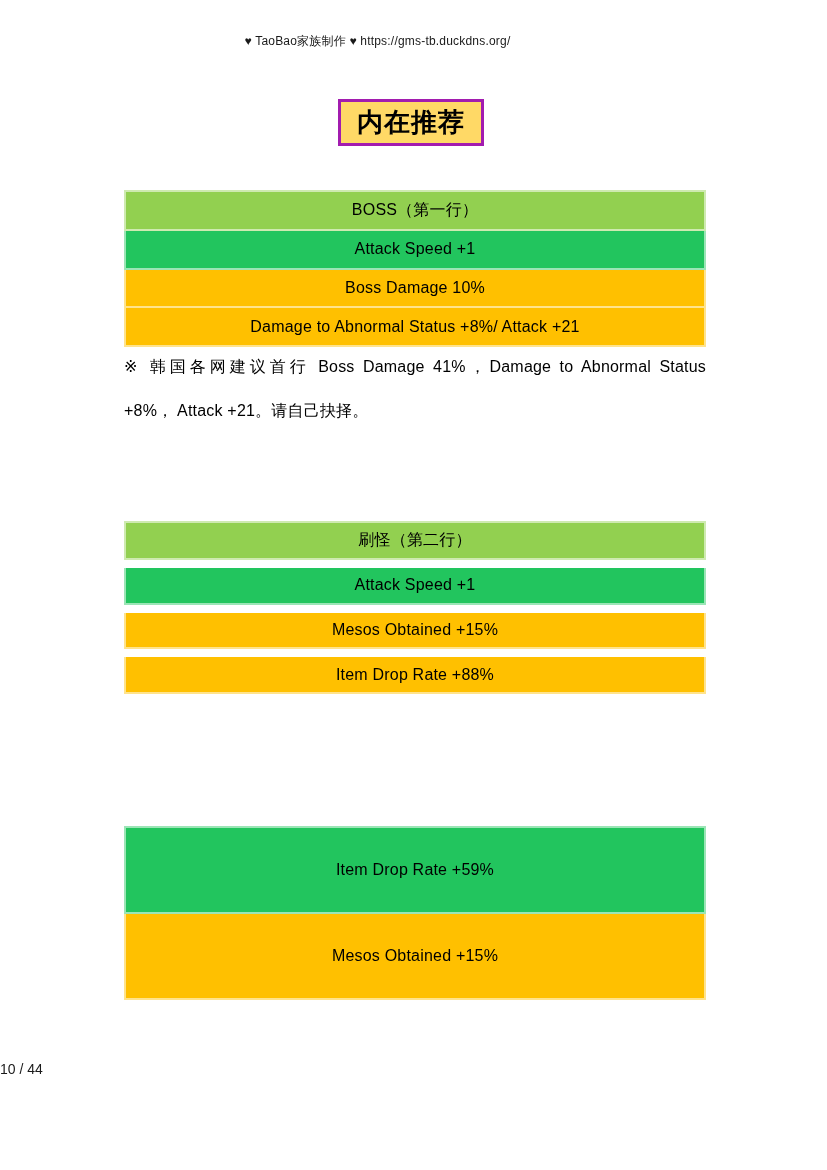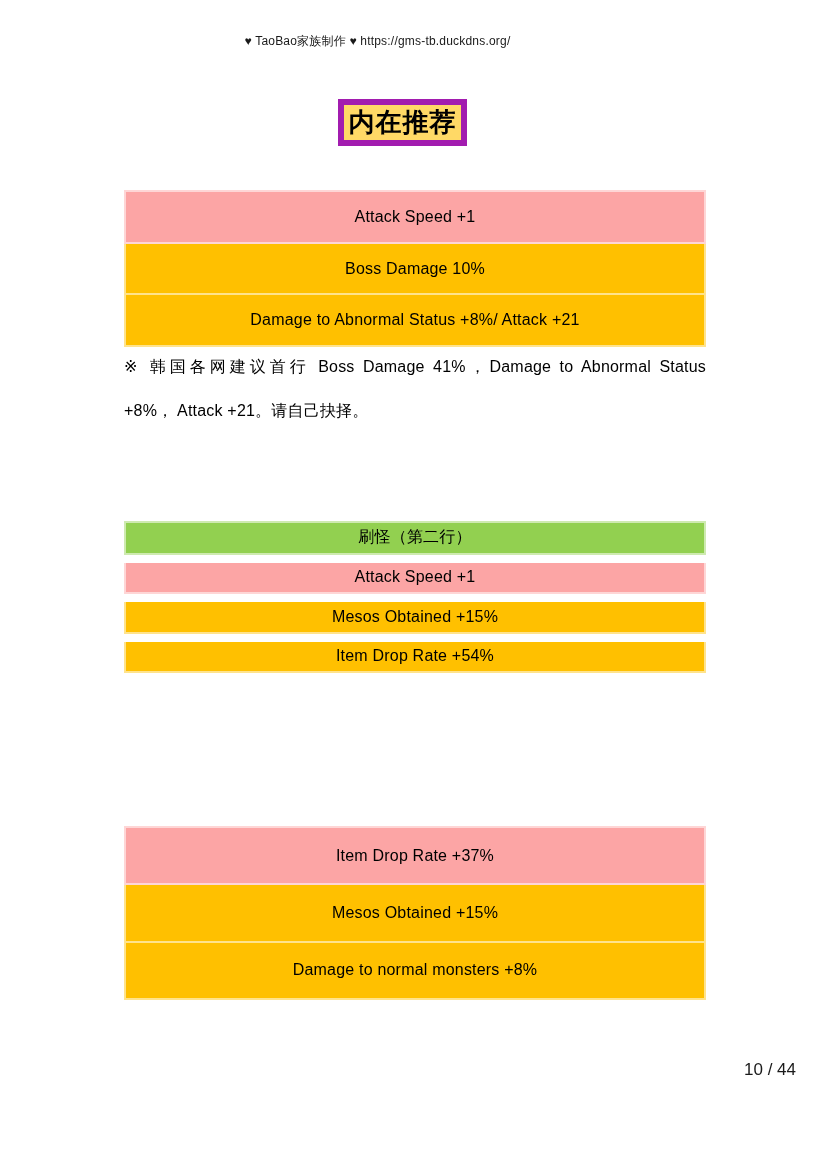--- a/index.html
+++ b/index.html
@@ -10,74 +10,74 @@
     font-family: "Liberation Sans", "DejaVu Sans", sans-serif;
     color: #000;
     overflow: hidden;
   }
   .doc-header {
     position: absolute; top: 34px; left: 0; width: 755px;
     text-align: center; font-size: 12px; line-height: 15px; color: #1a1a1a;
     letter-spacing: 0.2px;
   }
   .title-box {
-    position: absolute; top: 99px; left: 338px; width: 129px; height: 47px;
-    background: #FFD966; border: 6px solid #a21caf;
+    position: absolute; top: 99px; left: 338px; width: 146px; height: 47px;
+    background: #FFD966; border: 3px solid #a21caf;
     display: flex; align-items: center; justify-content: center;
     font-size: 26px; font-weight: bold; letter-spacing: 1px; color: #000;
   }
   .tbl {
     position: absolute; left: 124px; width: 582px;
     display: flex; flex-direction: column;
   }
   .row {
     flex: 1;
     display: flex; align-items: center; justify-content: center;
     font-size: 16px; color: #000; letter-spacing: 0.2px;
     border: 2px solid rgba(255,255,255,0.55);
     border-top: none;
     text-align: center;
   }
   .row:first-child { border-top: 2px solid rgba(255,255,255,0.55); }
   .row.head { background: #92D050; }
-  .row[data-style="green"] { background: #fca5a5; }
+  .row[data-style="green"] { background: #22c55e; }
   .row[data-style="gold"]  { background: #FFC000; }
   .note-line {
     position: absolute; left: 124px; width: 582px;
     font-size: 16px; line-height: 26px; color: #000; letter-spacing: 0.2px;
   }
   .note-line.justified { text-align: justify; text-align-last: justify; }
   .note-line.second { white-space: pre-wrap; }
   .doc-footer {
     position: absolute; top: 1062px; left: 0; width: 796px;
-    text-align: right; font-size: 17px; line-height: 15px; color: #1a1a1a;
+    text-align: left; font-size: 14px; line-height: 15px; color: #1a1a1a;
   }
 </style>
 </head>
 <body>
 
 <div class="doc-header">♥ TaoBao家族制作 ♥ https://gms-tb.duckdns.org/</div>
 
 <div class="title-box">内在推荐</div>
 
 <section class="tbl" style="top:190px; height:157px;">
+  <div class="row head">BOSS（第一行）</div>
   <div class="row" data-style="green">Attack Speed +1</div>
   <div class="row" data-style="gold">Boss Damage 10%</div>
   <div class="row" data-style="gold">Damage to Abnormal Status +8%/ Attack +21</div>
 </section>
 
 <div class="note-line justified" style="top:354px;">※ 韩国各网建议首行 Boss Damage 41%，Damage to Abnormal Status</div>
 <div class="note-line second" style="top:398px;">+8%， Attack +21。请自己抉择。</div>
 
-<section class="tbl" style="top:521px; height:152px;gap:8px;">
+<section class="tbl" style="top:521px; height:173px;gap:8px;">
   <div class="row head">刷怪（第二行）</div>
   <div class="row" data-style="green">Attack Speed +1</div>
   <div class="row" data-style="gold">Mesos Obtained +15%</div>
-  <div class="row" data-style="gold">Item Drop Rate +54%</div>
+  <div class="row" data-style="gold">Item Drop Rate +88%</div>
 </section>
 
 <section class="tbl" style="top:826px; height:174px;">
-  <div class="row" data-style="green">Item Drop Rate +37%</div>
+  <div class="row" data-style="green">Item Drop Rate +59%</div>
   <div class="row" data-style="gold">Mesos Obtained +15%</div>
-  <div class="row" data-style="gold">Damage to normal monsters +8%</div>
 </section>
 
 <div class="doc-footer">10 / 44</div>
 
 </body></html>

